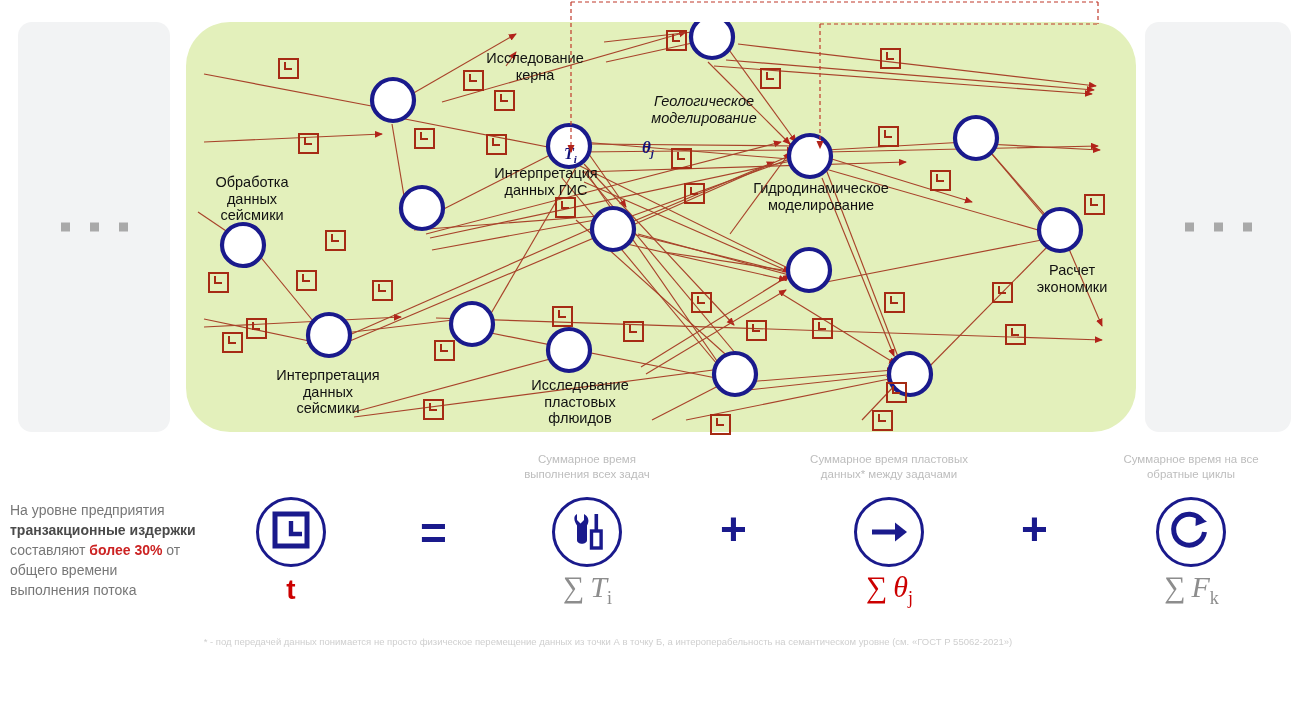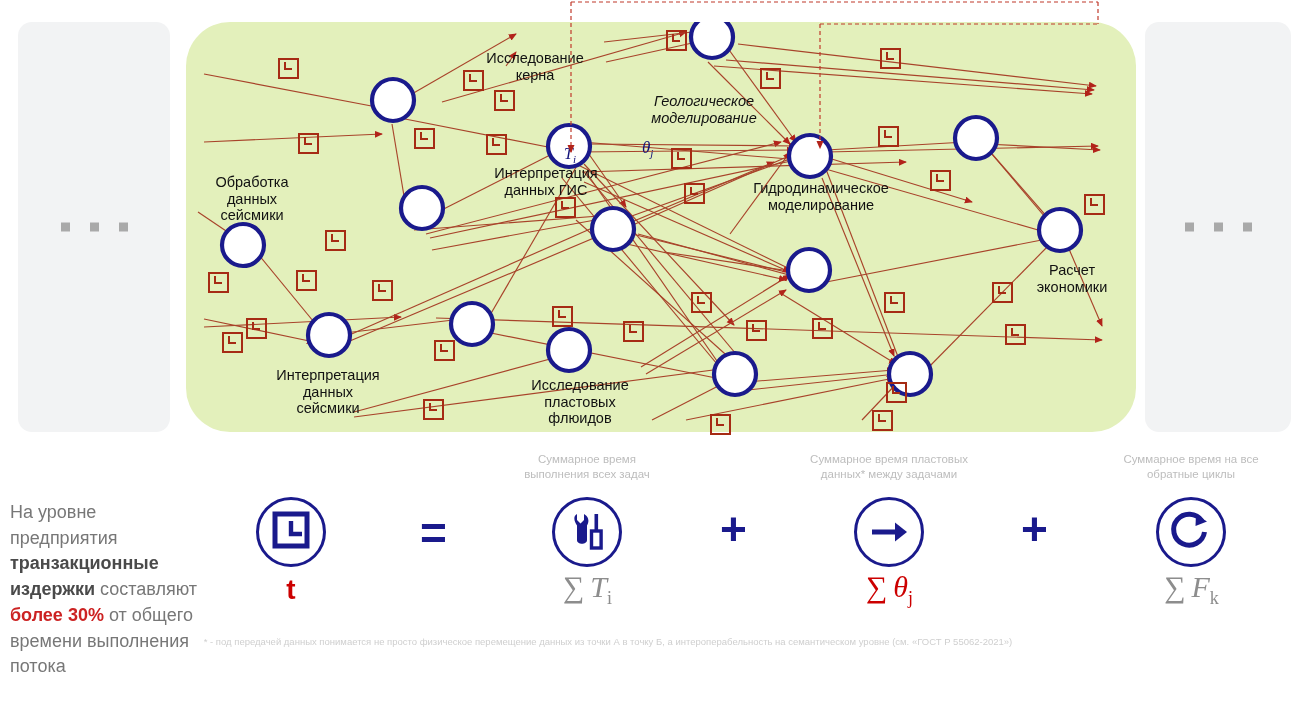--- a/index.html
+++ b/index.html
@@ -15,21 +15,21 @@
 
   
   #diagram-panel{position:absolute;left:186px;top:22px;width:950px;height:410px;
        background:#e3f0bb;border-radius:44px;overflow:visible;}
   #diagram-svg{position:absolute;left:0;top:0;}
   #overlay-svg{position:absolute;left:0;top:0;pointer-events:none;}
 
   .node-label{position:absolute;font-size:14.5px;color:#111;text-align:center;
        line-height:1.14;white-space:pre-line;}
   .math-label{position:absolute;font-family:"Liberation Serif","DejaVu Serif",serif;
-       font-style:italic;font-weight:normal;font-size:16px;color:#12127a;text-align:center;}
+       font-style:italic;font-weight:bold;font-size:16px;color:#12127a;text-align:center;}
 
   
   .clock{position:absolute;width:21px;height:21px;box-sizing:border-box;
        border:2.6px solid #a62b14;background:transparent;}
   .clock::before{content:"";position:absolute;left:4px;top:1.5px;width:2.2px;
        height:8px;background:#a62b14;}
   .clock::after{content:"";position:absolute;left:4px;top:7.7px;width:8px;
        height:2.2px;background:#a62b14;}
 
   
@@ -41,21 +41,21 @@
   .opsym{position:absolute;font-size:46px;font-weight:bold;color:#1a1a8c;
        line-height:1;font-family:"Liberation Sans",sans-serif;}
   .term{position:absolute;text-align:center;
        font-family:"Liberation Serif","DejaVu Serif",serif;font-size:30px;}
   .term.grey{color:#8d8d8d;}
   .term.red{color:#cc0000;}
   .term.red-t{color:#cc0000;font-family:"Liberation Sans",sans-serif;
        font-size:28px;font-weight:bold;}
 
   
-  #lead-text{position:absolute;left:10px;top:500px;width:190px;font-size:18px;
+  #lead-text{position:absolute;left:10px;top:500px;width:190px;font-size:14px;
        color:#777;line-height:1.43;}
   #lead-text b{color:#4a4a4a;font-weight:bold;}
   #lead-text .hl{color:#cc2222;font-weight:bold;}
 
   #footnote{position:absolute;left:0;top:636px;width:1216px;text-align:center;
        font-size:9.5px;color:#cfcfcf;}
 </style>
 </head>
 <body>
 

